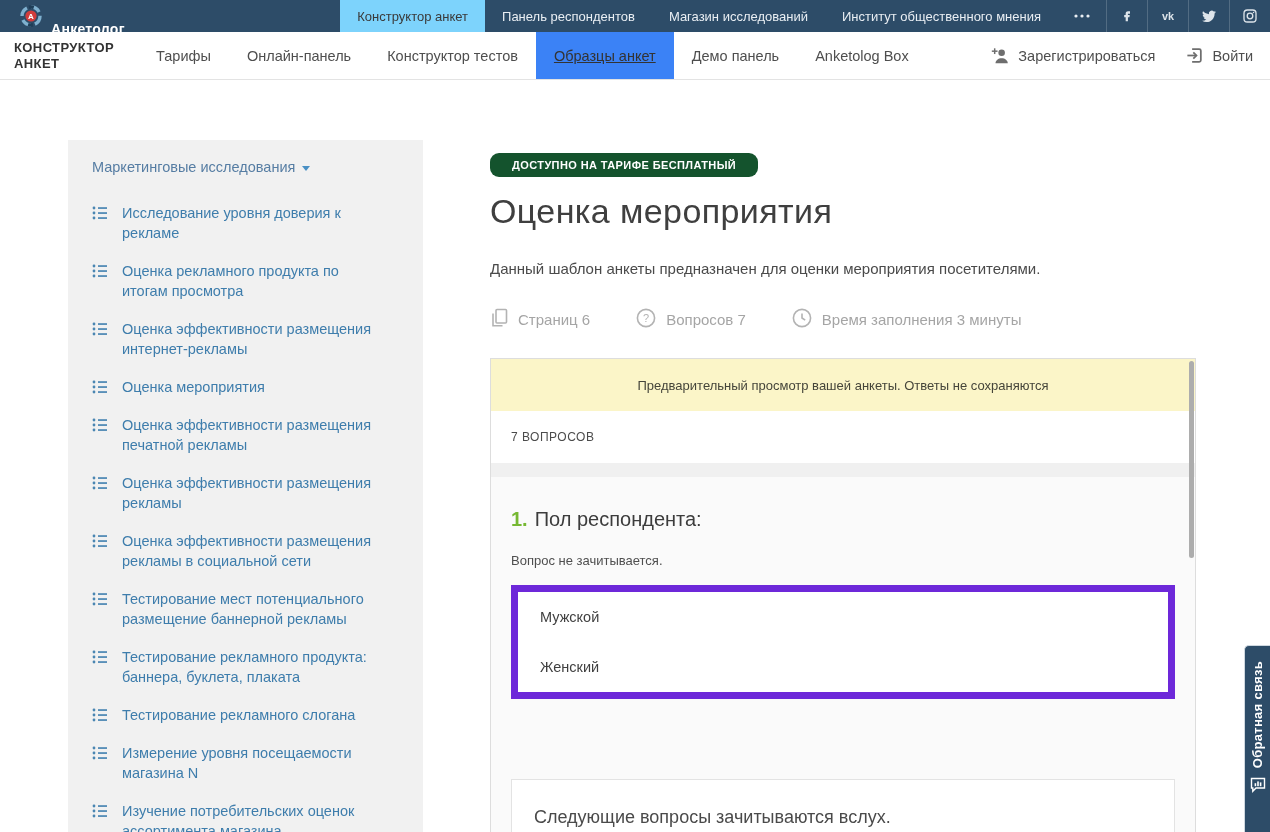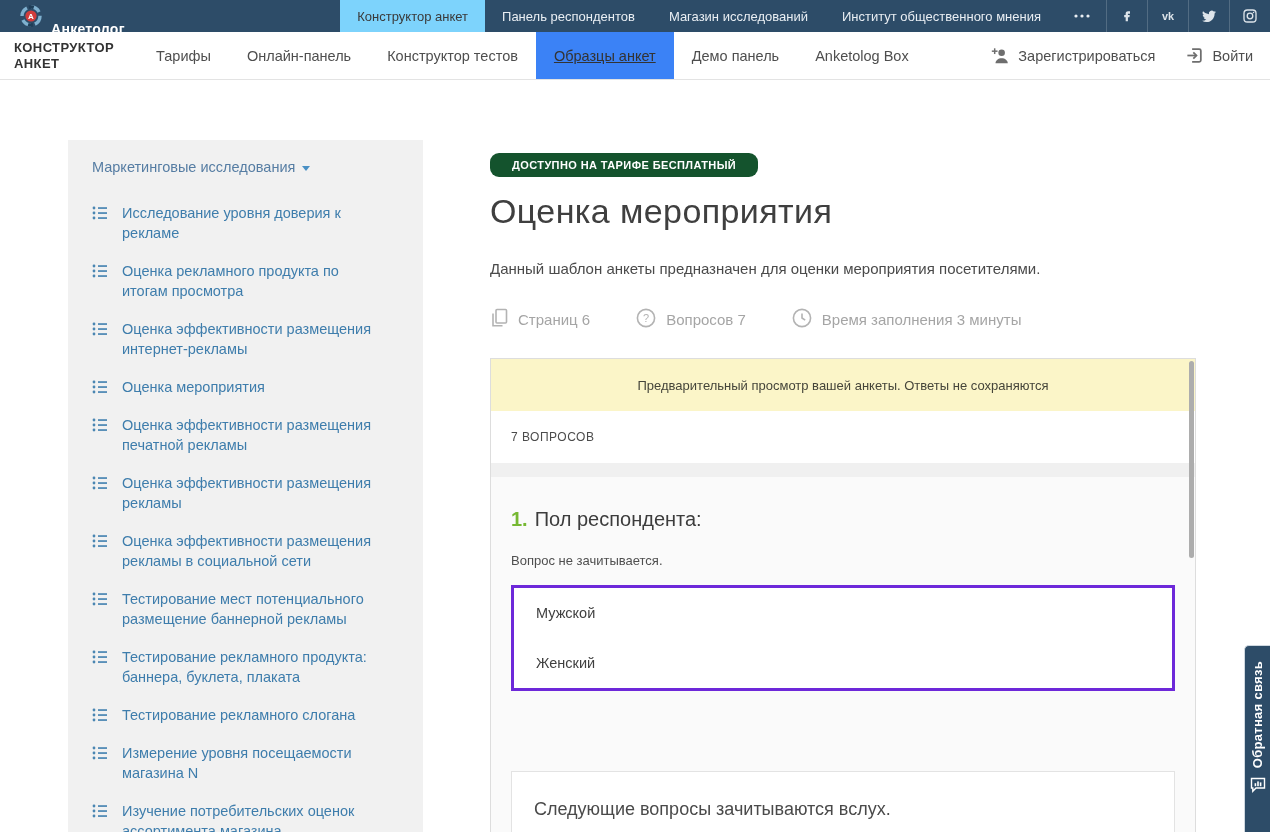--- a/index.html
+++ b/index.html
@@ -43,21 +43,21 @@
 
   
   .preview { position:relative; margin-top:30px; width:706px; height:478px; border:1px solid #ddd; background:#fafafa; }
   .pv-notice { height:52px; background:#fbf5c8; display:flex; align-items:center; justify-content:center; font-size:13px; color:#45453a; }
   .pv-head { height:52px; background:#fff; display:flex; align-items:center; padding-left:20px; font-size:12px; color:#4b4b4b; letter-spacing:.5px; }
   .pv-band { height:14px; background:#f0f0f0; }
   .pv-body { padding:0 20px; }
   .q-title { padding-top:31px; font-size:20px; color:#3c3c3c; }
   .q-num { color:#76b832; font-weight:bold; margin-right:7px; }
   .q-note { margin-top:22px; font-size:13px; color:#4f4f4f; }
-  .opt-box { margin-top:17px; background:#fff; border:3px solid #6d28d9; }
+  .opt-box { margin-top:17px; background:#fff; border:7px solid #6d28d9; }
   .opt { height:50px; display:flex; align-items:center; padding:0 22px; font-size:14.5px; color:#3f3f3f; cursor:pointer; }
   .next-box { margin-top:80px; background:#fff; border:1px solid #e3e3e3; padding:27px 22px; font-size:18px; color:#4a4a4a; }
   .pv-scroll-track { position:absolute; top:0; right:0; width:8px; height:100%; }
   .pv-scroll-thumb { position:absolute; top:2px; right:1px; width:5px; height:197px; background:#adadad; border-radius:3px; cursor:pointer; }
 
   
   .feedback { position:absolute; right:0; top:645px; width:26px; height:210px; background:#2d4c68; border:1px solid #cfd8e0; border-right:none; border-radius:5px 0 0 5px; display:flex; flex-direction:column; align-items:center; padding-top:15px; cursor:pointer; z-index:30; }
   .feedback-label { writing-mode:vertical-rl; transform:rotate(180deg); color:#fff; font-size:13px; font-weight:bold; letter-spacing:.3px; }
   .feedback svg { margin-top:9px; flex:none; }
 </style>

